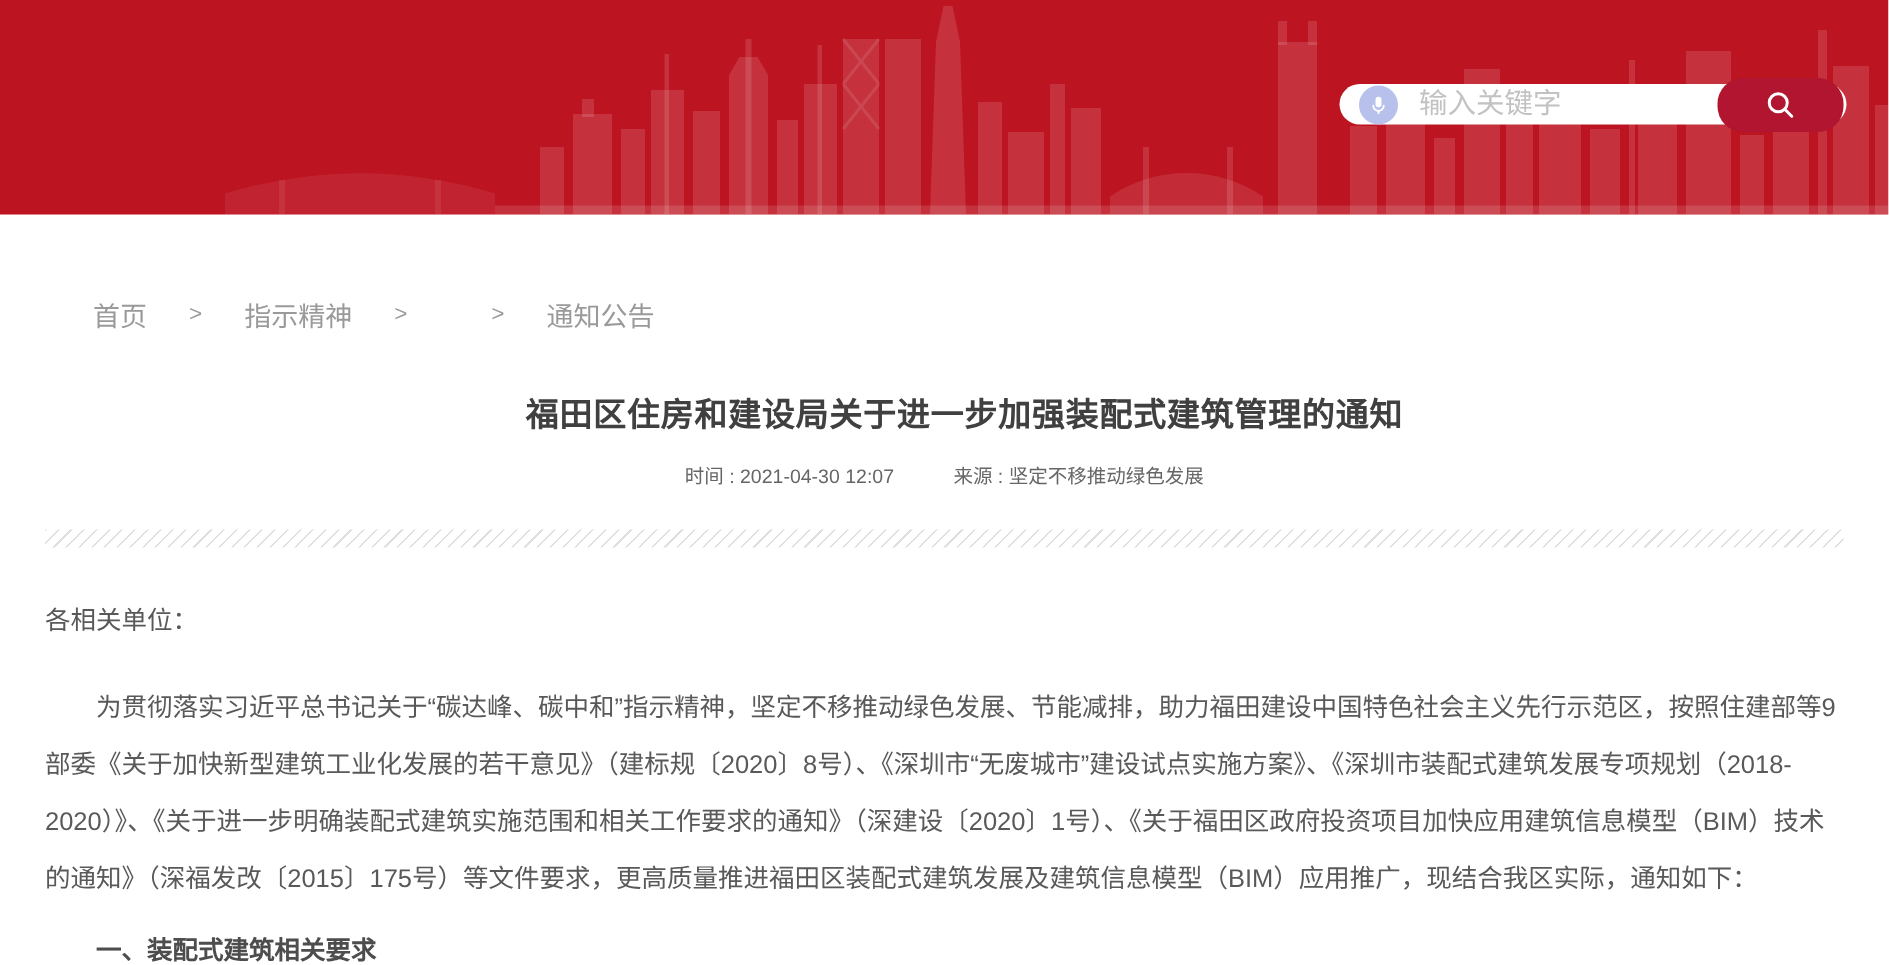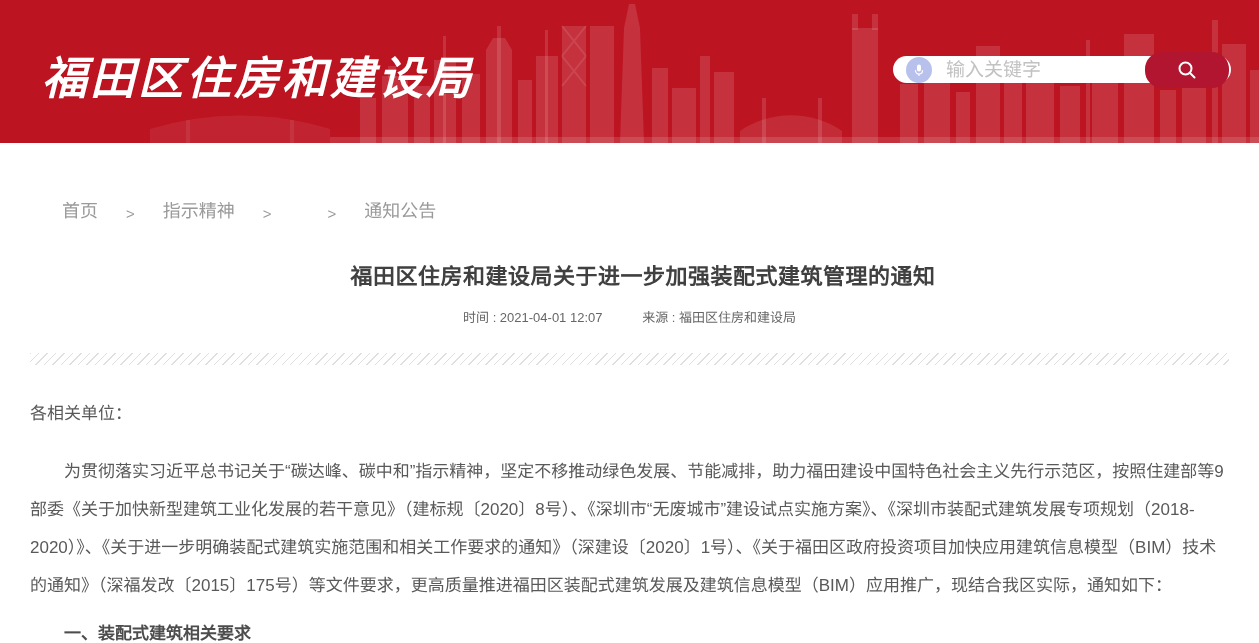--- a/index.html
+++ b/index.html
@@ -59,21 +59,21 @@
     margin: 2px 2px 2px 0;
     border: none; border-radius: 17px;
     background: #b2152f;
     display: flex; align-items: center; justify-content: center;
     cursor: pointer;
   }
 
   
   .breadcrumb {
     margin: 53px 0 0 62px;
-    display: flex; align-items: flex-end;
+    display: flex; align-items: center;
     font-size: 18px;
     color: #9a9a9a;
   }
   .breadcrumb .crumb { cursor: pointer; }
   .breadcrumb .sep { margin: 0 28px; font-size: 15px; color: #9a9a9a; }
 
   
   .article-title {
     margin-top: 36px;
     text-align: center;
@@ -179,21 +179,20 @@
       <rect x="1092" y="70" width="26" height="73"></rect>
       <rect x="1124" y="34" width="30" height="109"></rect>
       <rect x="1160" y="90" width="16" height="53"></rect>
       <rect x="1182" y="52" width="24" height="91"></rect>
       <rect x="1212" y="20" width="6" height="123"></rect>
       <rect x="1222" y="44" width="24" height="99"></rect>
       <rect x="1250" y="70" width="9" height="73"></rect>
     </g>
   </svg>
 
-  <div class="site-title">福田区住房和建设局</div>
 
   <div class="search-bar">
     <span class="mic-wrap">
       <svg width="14" height="14" viewBox="0 0 14 14" aria-hidden="true">
         <rect x="5" y="1.5" width="4" height="7" rx="2" fill="#ffffff"></rect>
         <path d="M3.5 7.5 a3.5 3.5 0 0 0 7 0" stroke="#ffffff" stroke-width="1.2" fill="none" stroke-linecap="round"></path>
         <line x1="7" y1="11" x2="7" y2="12.5" stroke="#ffffff" stroke-width="1.2" stroke-linecap="round"></line>
       </svg>
     </span>
     <input class="search-input" type="text" placeholder="输入关键字" style="">
@@ -213,22 +212,22 @@
   <span class="sep">&gt;</span>
   <span class="crumb">指示精神</span>
   <span class="sep">&gt;</span>
   <span class="sep">&gt;</span>
   <span class="crumb">通知公告</span>
 </nav>
 
 <h1 class="article-title">福田区住房和建设局关于进一步加强装配式建筑管理的通知</h1>
 
 <div class="article-meta">
-  <span class="meta-item">时间 : 2021-04-01 12:07</span>
-  <span class="meta-item">来源 : 福田区住房和建设局</span>
+  <span class="meta-item">时间 : 2021-04-30 12:07</span>
+  <span class="meta-item">来源 : 坚定不移推动绿色发展</span>
 </div>
 
 <div class="hatch-divider"></div>
 
 <div class="article-body">
   <p class="salutation">各相关单位：</p>
   <p class="paragraph">为贯彻落实习近平总书记关于“碳达峰、碳中和”指示精神，坚定不移推动绿色发展、节能减排，助力福田建设中国特色社会主义先行示范区，按照住建部等9部委《关于加快新型建筑工业化发展的若干意见》（建标规〔2020〕8号）、《深圳市“无废城市”建设试点实施方案》、《深圳市装配式建筑发展专项规划（2018-2020）》、《关于进一步明确装配式建筑实施范围和相关工作要求的通知》（深建设〔2020〕1号）、《关于福田区政府投资项目加快应用建筑信息模型（BIM）技术的通知》（深福发改〔2015〕175号）等文件要求，更高质量推进福田区装配式建筑发展及建筑信息模型（BIM）应用推广，现结合我区实际，通知如下：</p>
   <p class="section-heading">一、装配式建筑相关要求</p>
 </div>
 

